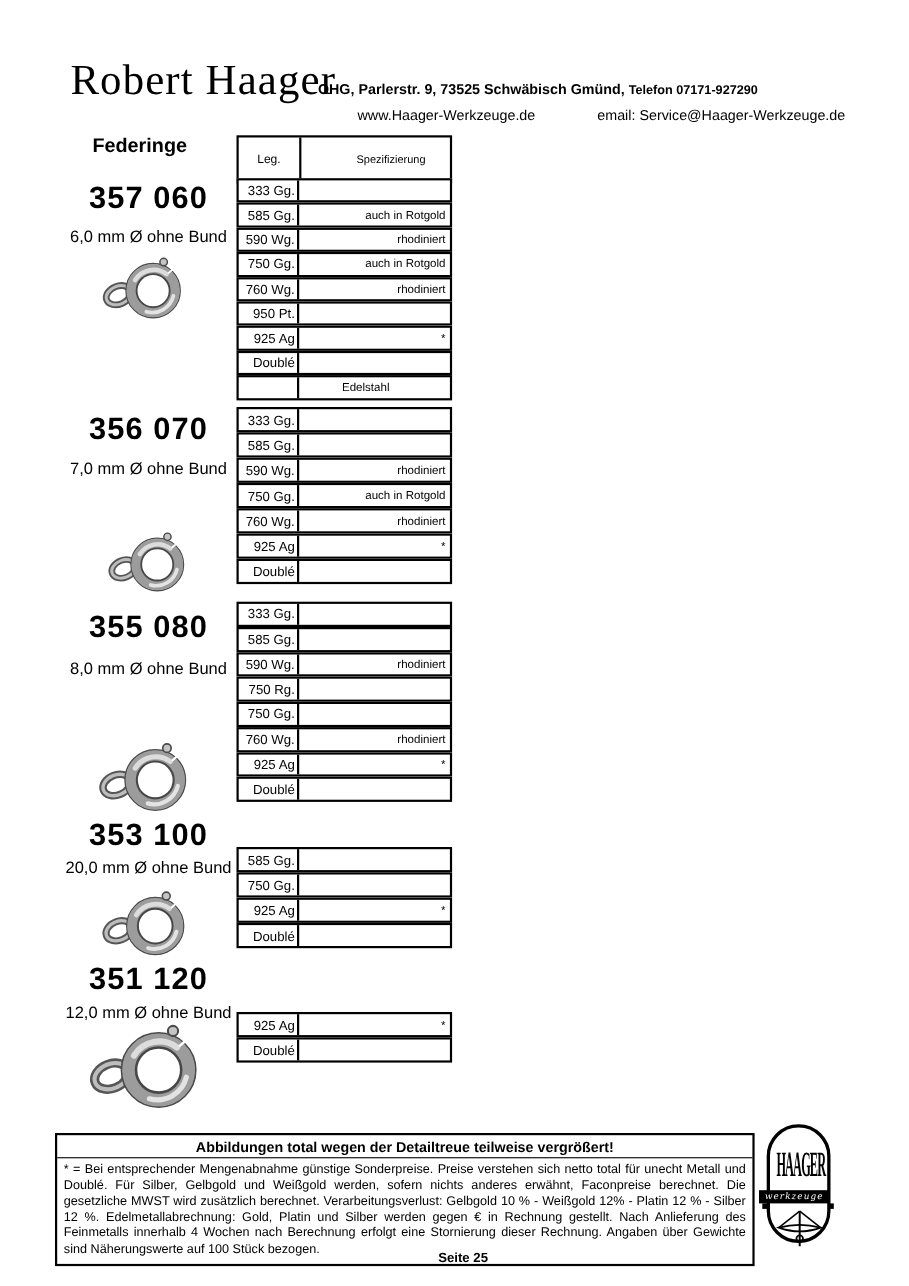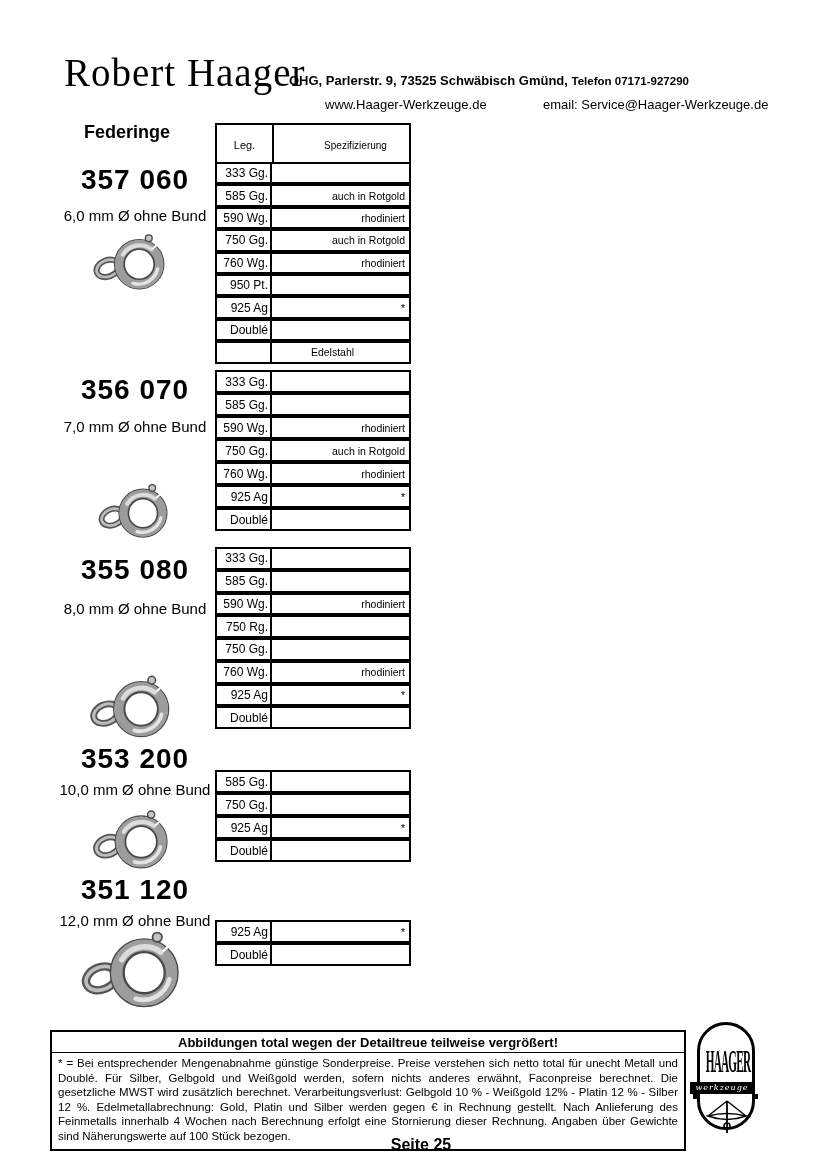--- a/index.html
+++ b/index.html
@@ -34,21 +34,21 @@
   .spec{flex:1;display:flex;align-items:center;justify-content:flex-end;
         padding-right:4px;font-size:10.5px;}
   .spec.c{justify-content:center;padding-right:16px;}
 
   
   .note{left:50px;top:1030px;width:636px;border:2px solid #000;box-sizing:border-box;background:#fff;}
   .note-head{font-weight:bold;font-size:13px;text-align:center;padding:3px 0 2px 0;
              border-bottom:1.5px solid #000;}
   .note-body{font-size:11.5px;line-height:14.6px;text-align:justify;padding:3px 6px 5px 6px;}
 
-  .pageno{font-weight:bold;font-size:16px;width:160px;text-align:center;}
+  .pageno{font-weight:bold;font-size:12px;width:160px;text-align:center;}
 
   
   .logo{left:695px;top:1020px;width:66px;height:116px;}
   .capsule{position:absolute;left:2px;top:2px;width:58px;height:108px;
            border:3.5px solid #000;border-radius:32px;box-sizing:border-box;background:#fff;}
   .logoname{position:absolute;left:0;top:24px;width:66px;text-align:center;
             font-family:"Liberation Serif",serif;font-size:14px;font-weight:bold;letter-spacing:-1px;
             transform:scale(0.8,2.3);transform-origin:center top;}
   .banner{position:absolute;left:-5px;top:62px;width:64px;height:12px;background:#000;
           display:flex;align-items:center;justify-content:center;}
@@ -101,22 +101,22 @@
   <svg class="abs" style="left:95px;top:480px;" width="80" height="61" viewBox="0 0 120 92">
       <use href="#ringSym"></use>
     </svg>
 
   <div class="abs pcode" style="left:40px;top:554px;">355 080</div>
   <div class="abs psize" style="left:40px;top:600px;">8,0 mm Ø ohne Bund</div>
   <svg class="abs" style="left:86px;top:671px;" width="92" height="70" viewBox="0 0 120 92">
       <use href="#ringSym"></use>
     </svg>
 
-  <div class="abs pcode" style="left:40px;top:743px;">353 200</div>
-  <div class="abs psize" style="left:40px;top:781px;">10,0 mm Ø ohne Bund</div>
+  <div class="abs pcode" style="left:40px;top:743px;">353 100</div>
+  <div class="abs psize" style="left:40px;top:781px;">20,0 mm Ø ohne Bund</div>
   <svg class="abs" style="left:85px;top:806px;" width="95" height="66" viewBox="0 0 120 92">
       <use href="#ringSym"></use>
     </svg>
 
   <div class="abs pcode" style="left:40px;top:874px;">351 120</div>
   <div class="abs psize" style="left:40px;top:912px;">12,0 mm Ø ohne Bund</div>
   <svg class="abs" style="left:77px;top:926px;" width="112" height="86" viewBox="0 0 120 92">
       <use href="#ringSym"></use>
     </svg>
 

